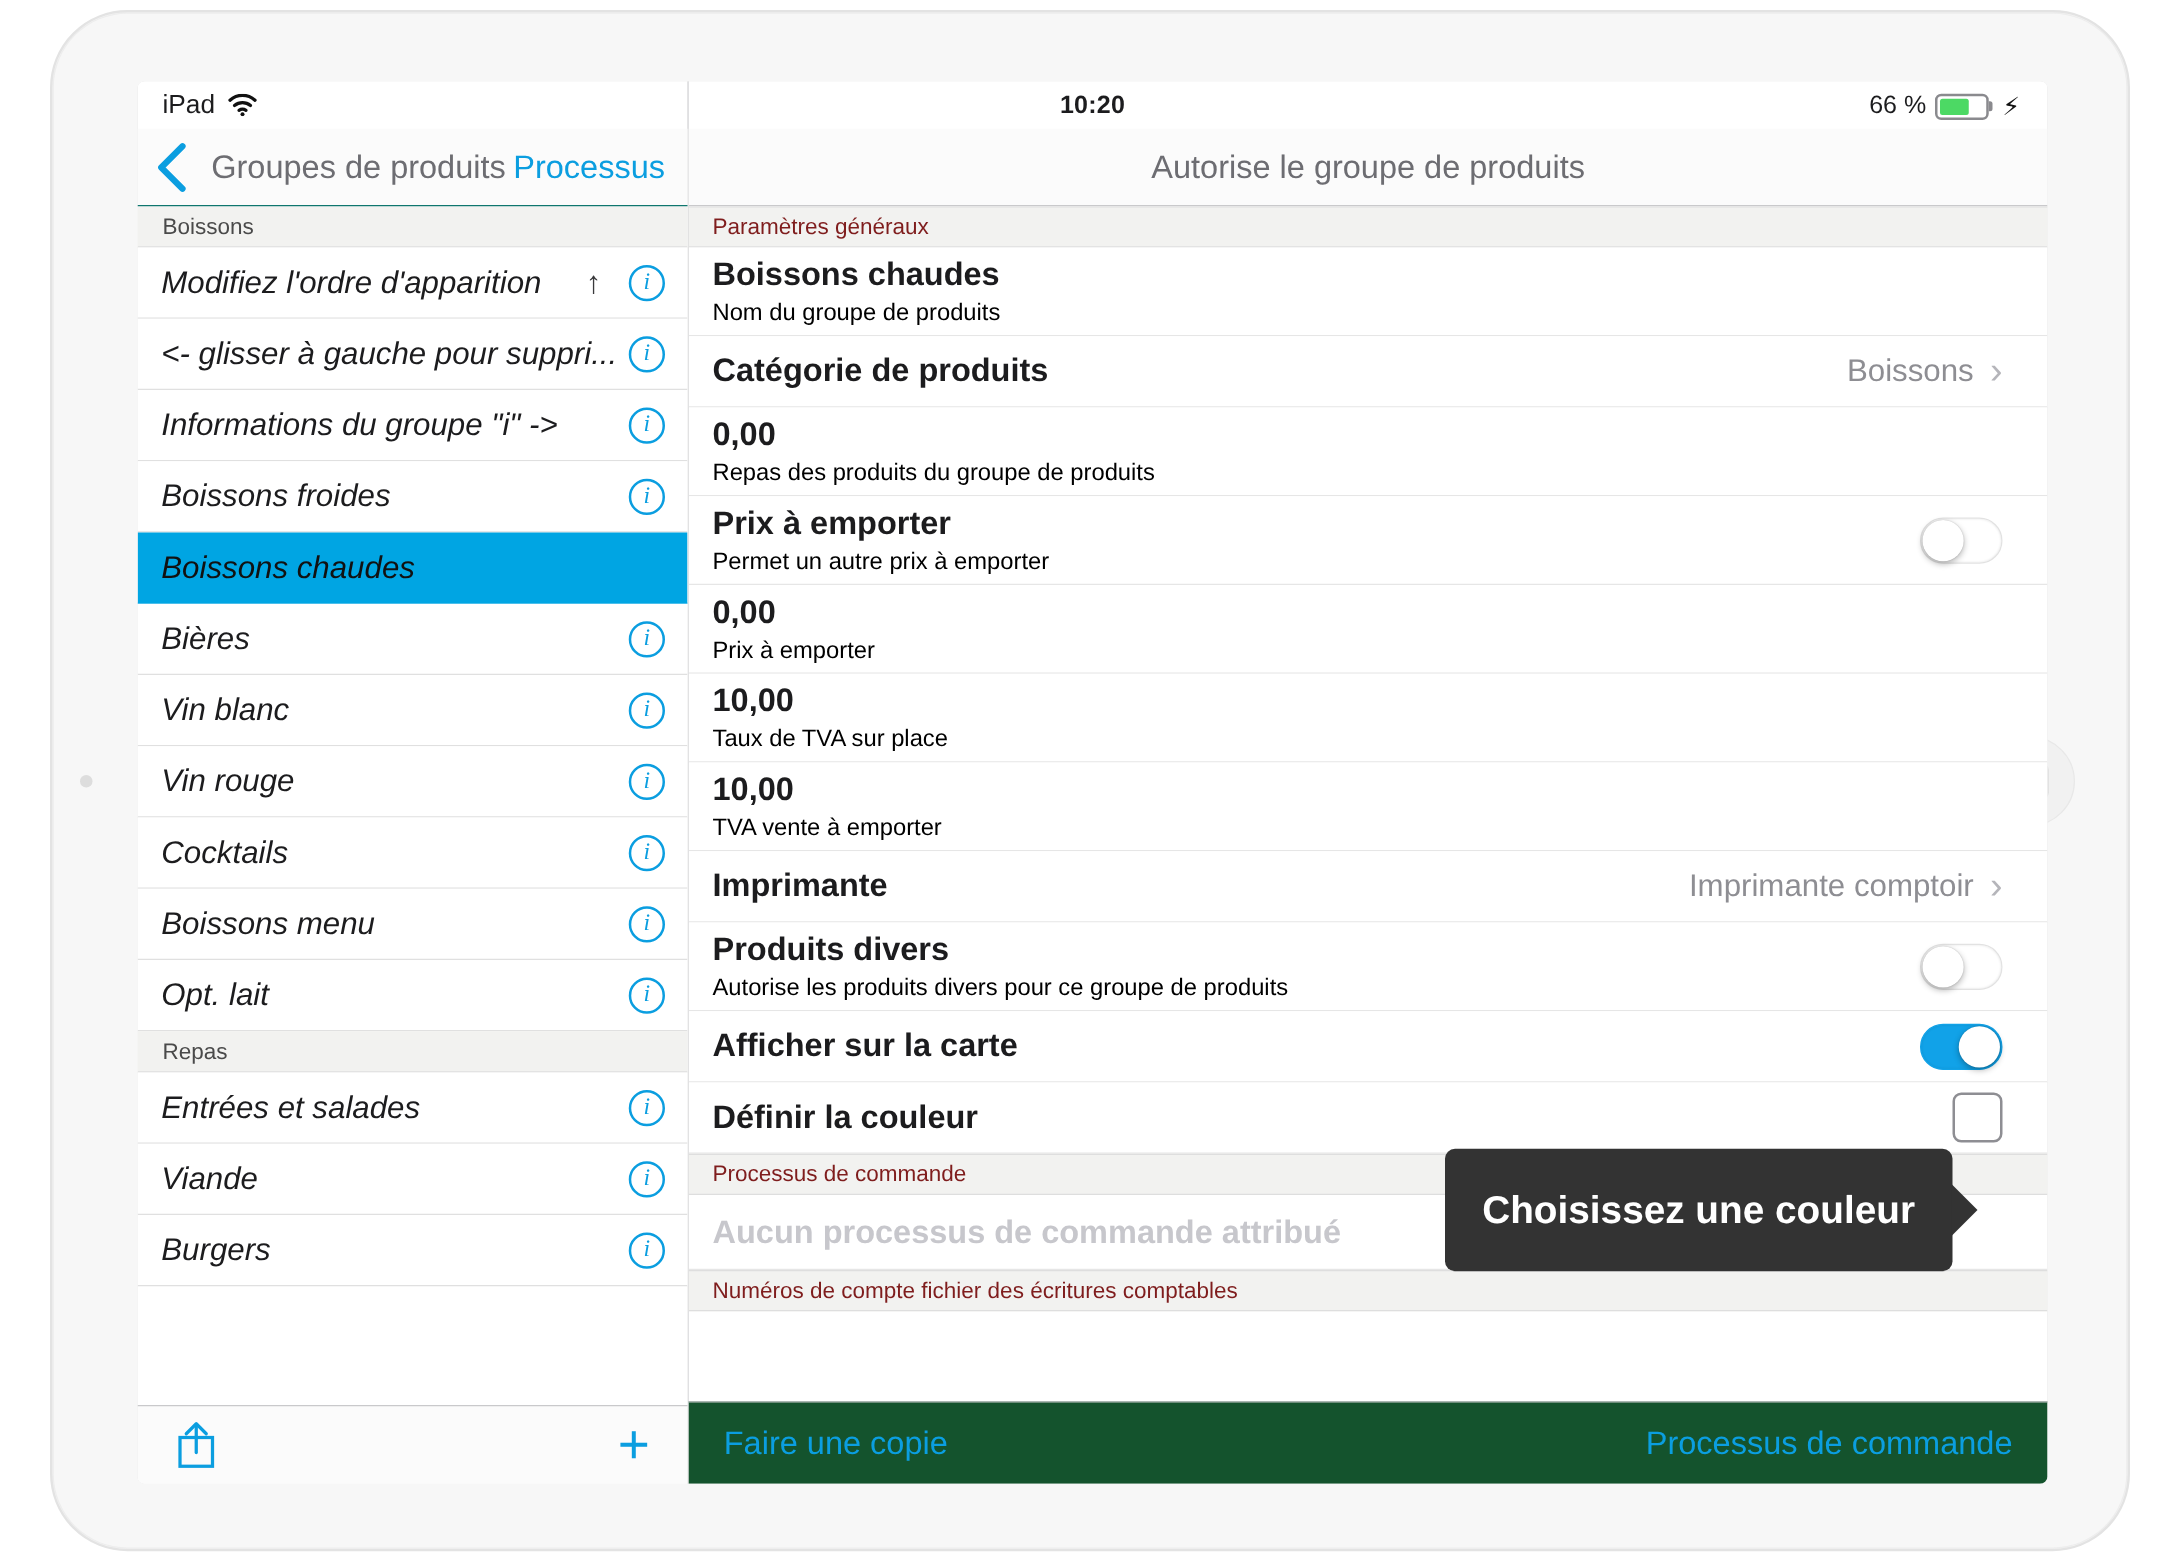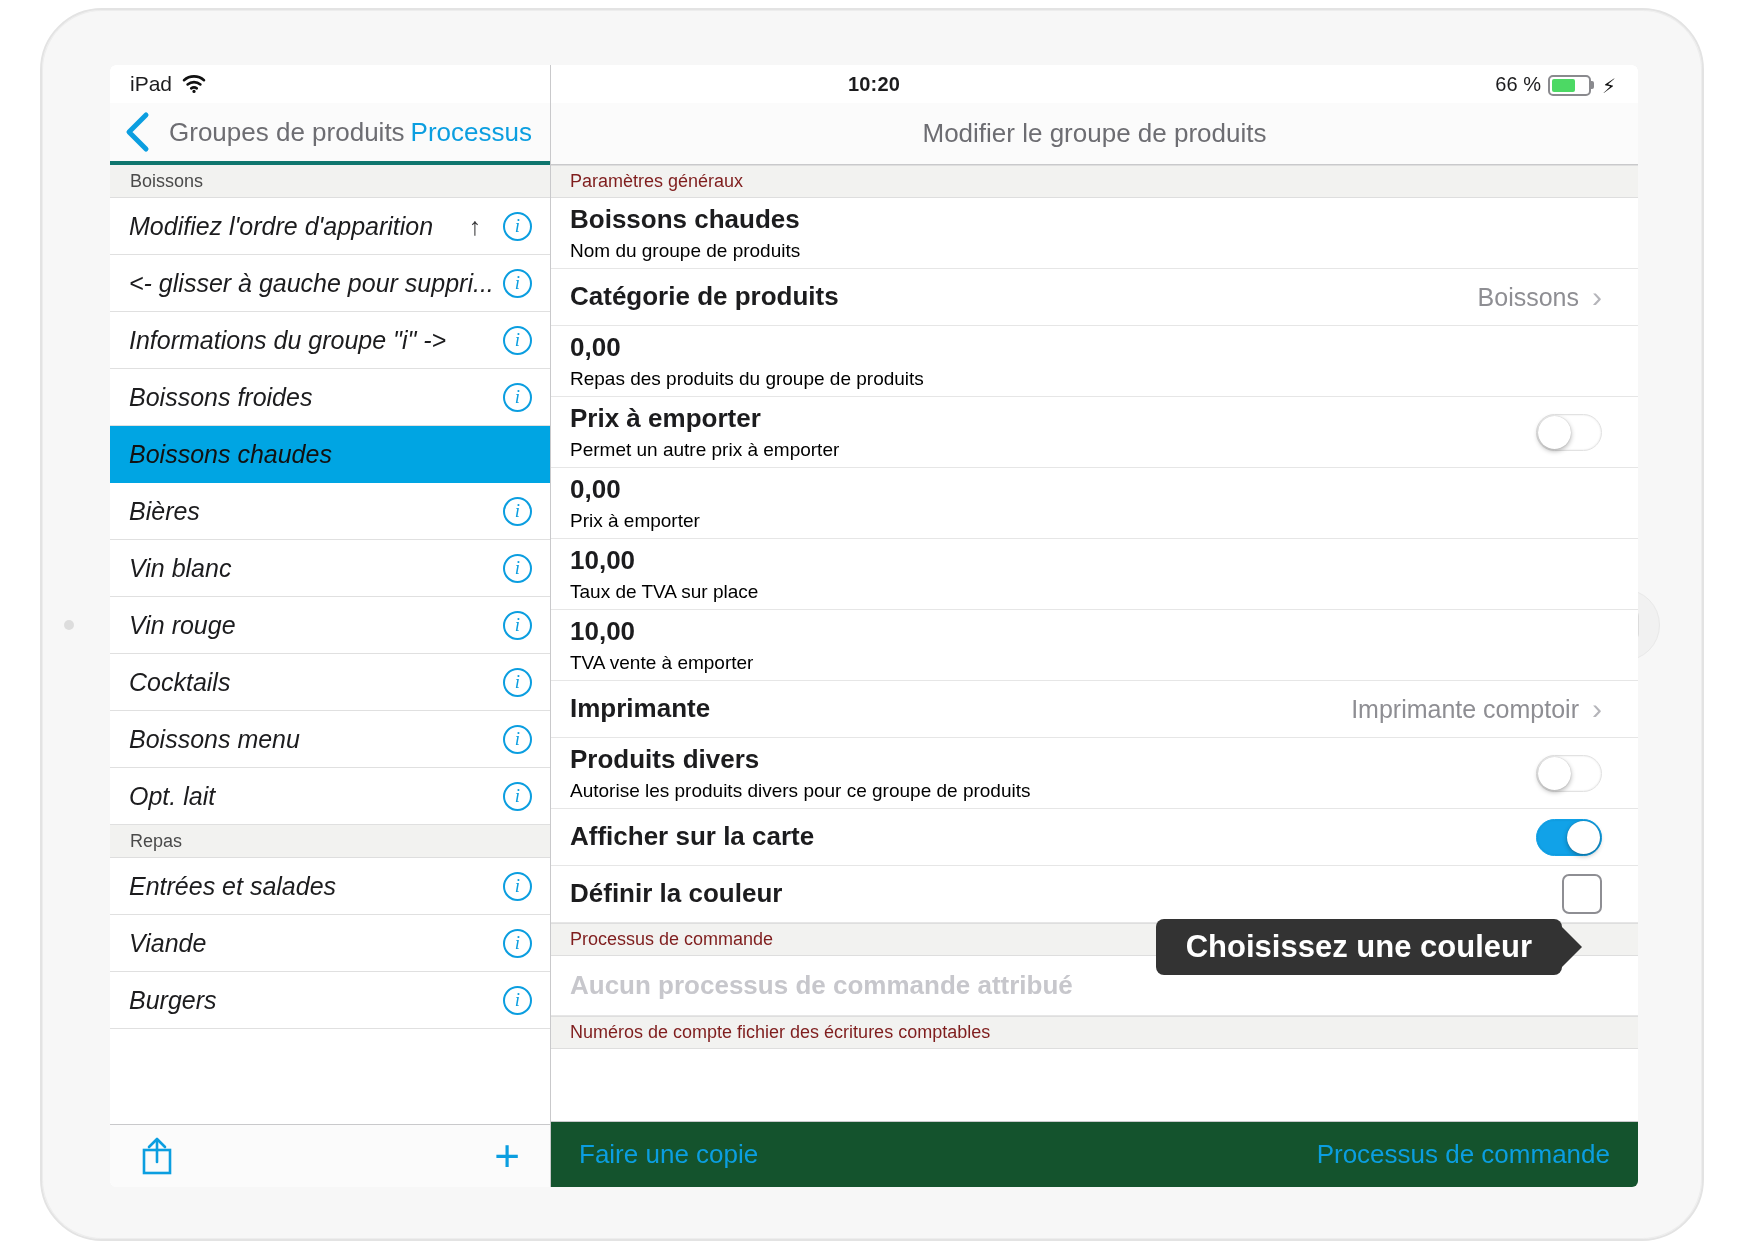--- a/index.html
+++ b/index.html
@@ -84,21 +84,21 @@
     display: flex; flex-direction: column;
     position: relative;
   }
   .navbar {
     height: 38px;
   }
   .master-nav {
     height: 62px; padding: 0 18px 0 14px;
     display: flex; align-items: center;
     background: #fbfbfb;
-    border-bottom: 4px solid #0f766e;
+    border-bottom: 1px solid #0f766e;
     position: relative;
   }
   .back-chevron { width: 34px; display: flex; align-items: center; }
   .back-chevron svg { display: block; }
   .master-title {
     flex: 1; text-align: right; font-size: 26px; color: #6d6d72;
     padding-right: 6px; white-space: nowrap;
   }
   .edit-link { font-size: 26px; color: #0b9ee0; white-space: nowrap; }
 
@@ -183,21 +183,21 @@
 
   .colorbox {
     width: 40px; height: 40px; border-radius: 7px;
     border: 2px solid #8e8e93; background: #fff; flex: 0 0 40px;
   }
 
   
   .tooltip {
     position: absolute; z-index: 30;
     background: #333333; color: #fff;
-    height: 56px; border-radius: 8px;
+    height: 98px; border-radius: 8px;
     display: flex; align-items: center;
     padding: 4px 30px;
     font-size: 31px; font-weight: bold;
     white-space: nowrap;
   }
   .tooltip:after {
     content: ""; position: absolute; right: -20px; top: 50%;
     transform: translateY(-50%);
     border-top: 21px solid transparent;
     border-bottom: 21px solid transparent;
@@ -308,21 +308,21 @@
                 <polyline points="9,11 17,3 25,11" fill="none" stroke="#0b9ee0" stroke-width="2.6" stroke-linecap="round" stroke-linejoin="round"></polyline>
               </svg>
             </span>
             <span class="plus-icon">+</span>
           </div>
         </div>
 
         <div class="detail">
           <div class="navbar"></div>
 
-          <div class="detail-nav">Modifier le groupe de produits</div>
+          <div class="detail-nav">Autorise le groupe de produits</div>
 
           <div class="detail-body">
 
             <div class="grp-head">Paramètres généraux</div>
 
             <div class="frow tall">
               <div class="fmain">
                 <div class="fval">Boissons chaudes</div>
                 <div class="fsub">Nom du groupe de produits</div>
               </div>

